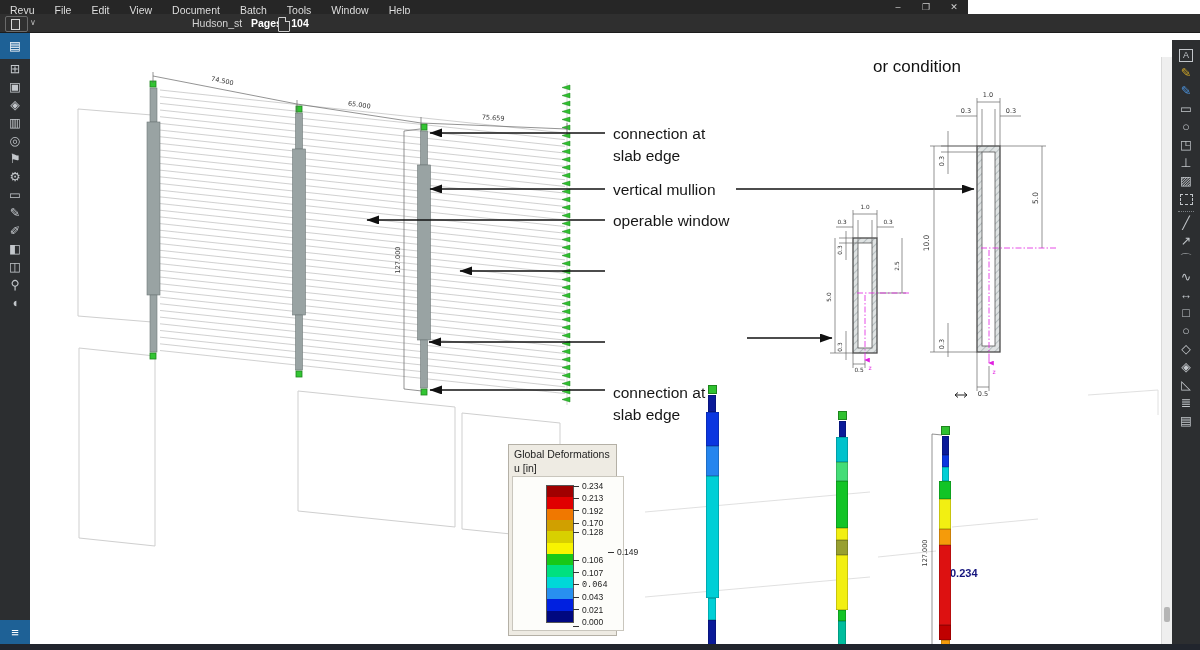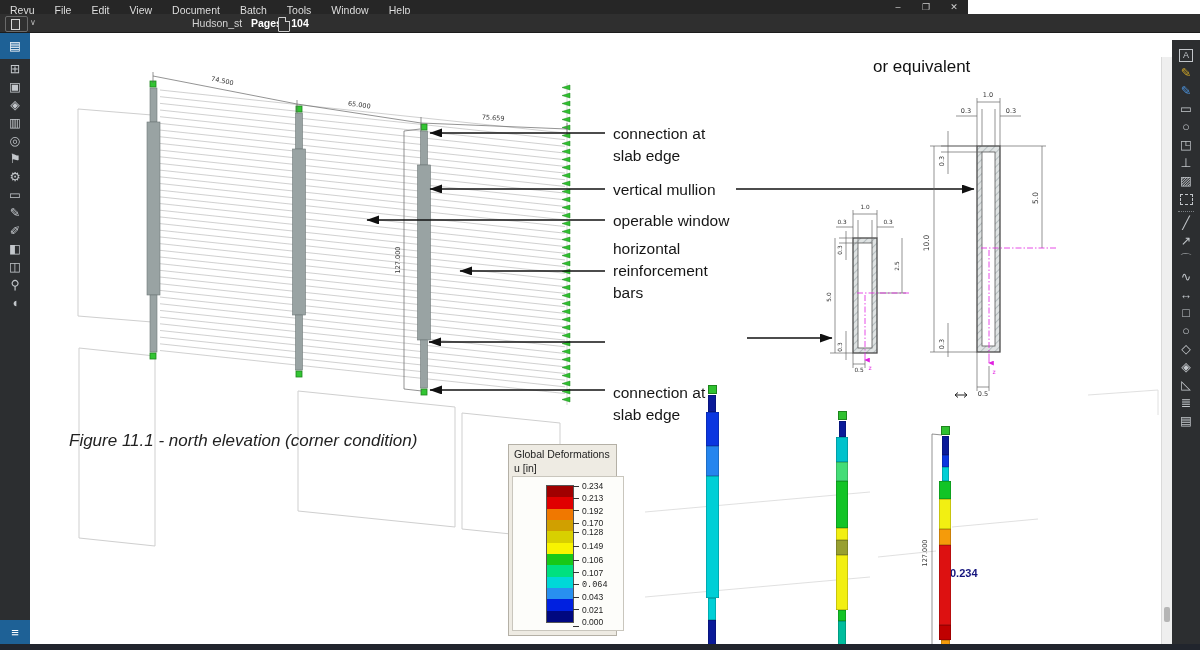--- a/index.html
+++ b/index.html
@@ -465,31 +465,27 @@
         <line class="dim" x1="902" y1="377" x2="902" y2="587"></line>
         <text class="dt" x="897" y="496" transform="rotate(-90 897 496)">127.000</text>
       </g>
 
       <g stroke="#222" stroke-width="1">
         <line x1="925" y1="338" x2="937" y2="338"></line>
         <path d="M925,338 l3,-2.5 M925,338 l3,2.5 M937,338 l-3,-2.5 M937,338 l-3,2.5" fill="none"></path>
       </g>
     </svg>
 
-    <div id="oreq" class="abs">or equivalent</div>
+    <div id="oreq" class="abs">or condition</div>
     <div class="callout" style="top:66px">connection at
 slab edge</div>
     <div class="callout" style="top:122px">vertical mullion</div>
     <div class="callout" style="top:153px">operable window</div>
-    <div class="callout" style="top:181px">horizontal
-reinforcement
-bars</div>
     <div class="callout" style="top:325px">connection at
 slab edge</div>
-    <div id="figcap" class="abs">Figure 11.1 - north elevation (corner condition)</div>
     <div id="defmax" class="abs">0.234</div>
 
     <div id="legend" class="abs">
       <div class="lg-title">Global Deformations</div>
       <div class="lg-unit">u [in]</div>
       <div id="lg-inner">
         <div id="lg-bands">
             <div class="lg-band" style="height: 11.3333px; background: rgb(160, 0, 0);"></div>
             <div class="lg-band" style="height: 11.3333px; background: rgb(224, 0, 0);"></div>
             <div class="lg-band" style="height: 11.3333px; background: rgb(240, 120, 0);"></div>
@@ -513,21 +509,21 @@
               <span>0.213</span>
             </div>
             <div class="lg-lab" style="top: 20.7273px;">
               <i></i>
               <span>0.192</span>
             </div>
             <div class="lg-lab" style="top: 33.0909px;">
               <i></i>
               <span>0.170</span>
             </div>
-            <div class="lg-lab" style="top: 56px;">
+            <div class="lg-lab" style="top: 62px; padding-left: 35px;">
               <i></i>
               <span>0.149</span>
             </div>
             <div class="lg-lab" style="top: 42px;">
               <i></i>
               <span>0.128</span>
             </div>
             <div class="lg-lab" style="top: 70.1818px;">
               <i></i>
               <span>0.106</span>

